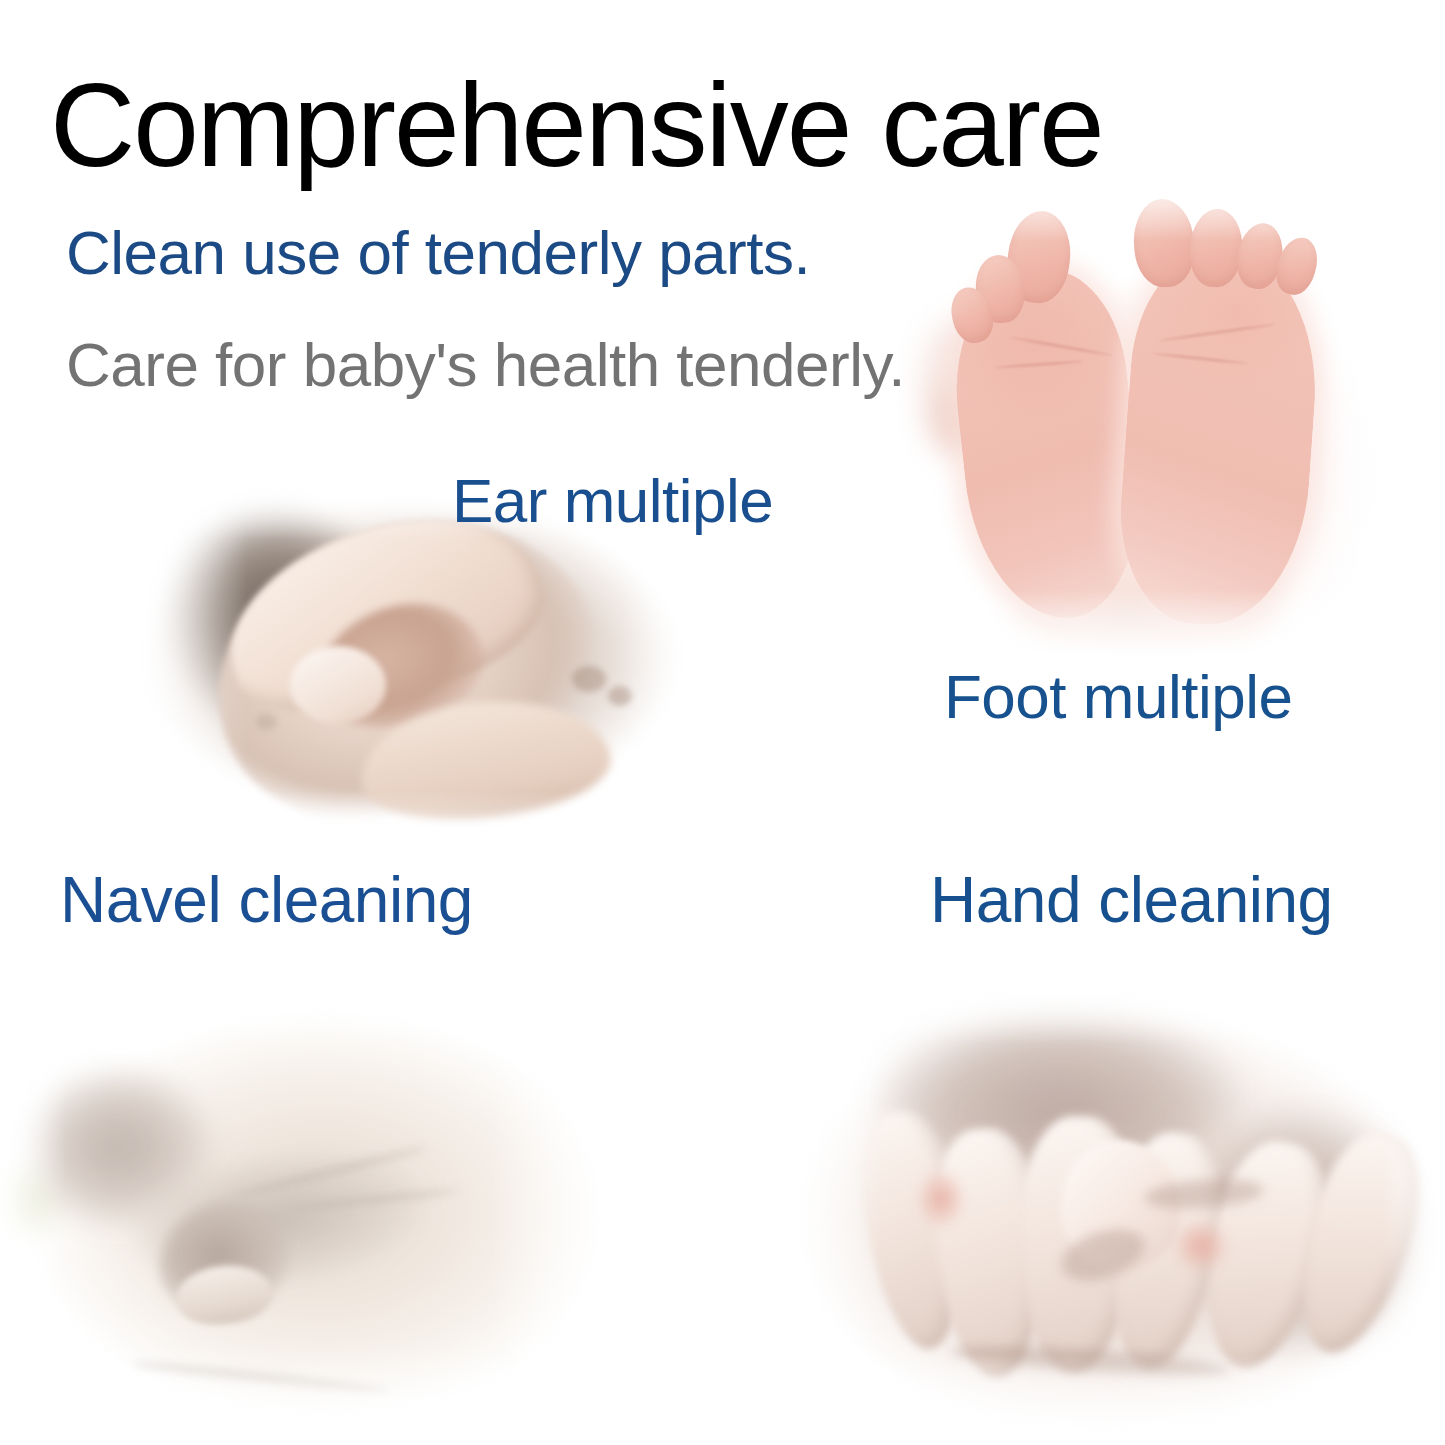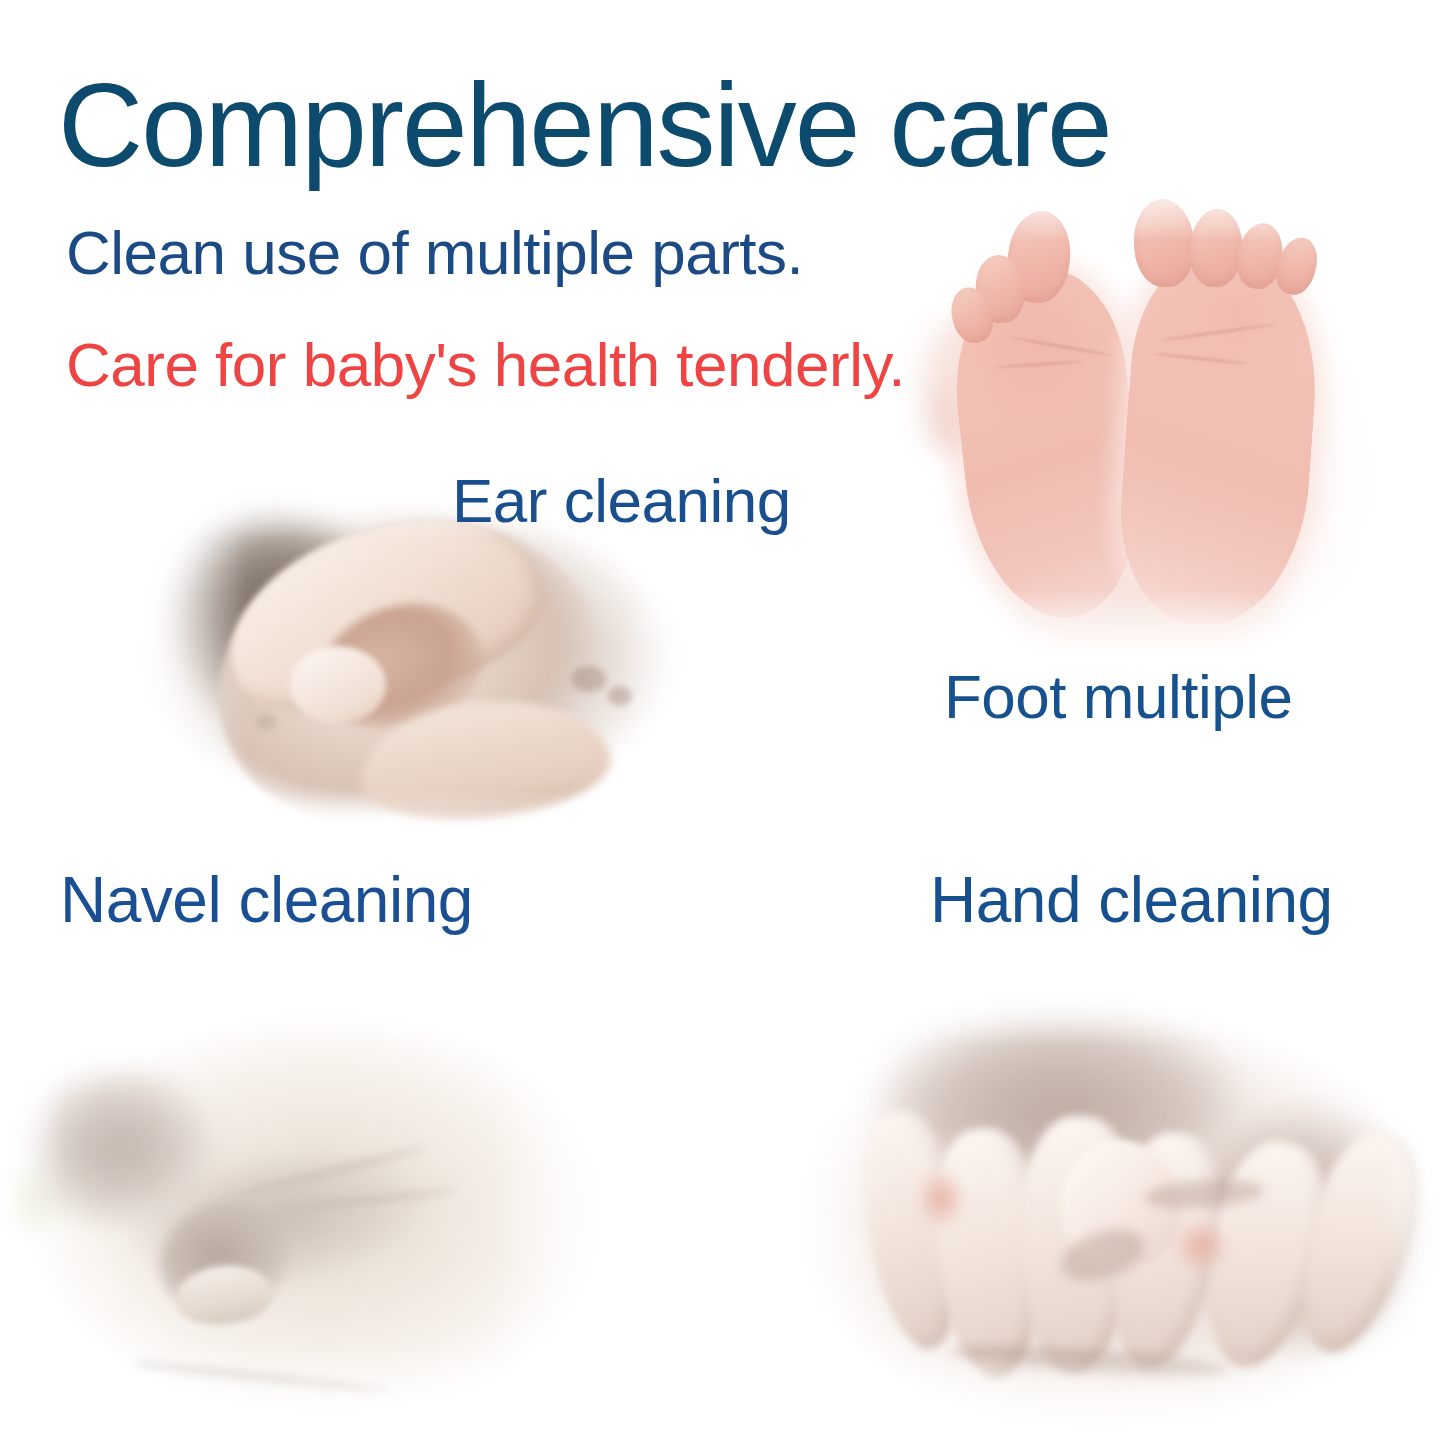--- a/index.html
+++ b/index.html
@@ -21,37 +21,37 @@
 
   
   .txt {
     position: absolute;
     white-space: nowrap;
     line-height: 1;
     letter-spacing: -0.5px;
     z-index: 30;
   }
   #title {
-    left: 58px;
+    left: 50px;
     top: 66px;
     font-size: 118px;
-    color: #0c4a6e;
+    color: #000000;
     letter-spacing: -2px;
   }
   #sub1 {
     left: 66px;
     top: 222px;
     font-size: 62px;
     color: #1b4a85;
   }
   #sub2 {
     left: 66px;
     top: 334px;
     font-size: 62px;
-    color: #ef4444;
+    color: #737373;
   }
   #lbl-ear {
     left: 452px;
     top: 470px;
     font-size: 62px;
     color: #1a4f8f;
   }
   #lbl-foot {
     left: 944px;
     top: 666px;
@@ -502,25 +502,25 @@
       <div class="knuckle k2"></div>
       <div class="knuckle k3"></div>
       <div class="pink"></div>
       <div class="pink pink2"></div>
     </div>
     <div class="fade"></div>
   </div>
 
   <div class="txt" id="title">Comprehensive care</div>
 
-  <div class="txt" id="sub1">Clean use of multiple parts.</div>
+  <div class="txt" id="sub1">Clean use of tenderly parts.</div>
 
   <div class="txt" id="sub2">Care for baby's health tenderly.</div>
 
-  <div class="txt" id="lbl-ear">Ear cleaning</div>
+  <div class="txt" id="lbl-ear">Ear multiple</div>
 
   <div class="txt" id="lbl-foot">Foot multiple</div>
 
   <div class="txt" id="lbl-hand">Hand cleaning</div>
 
   <div class="txt" id="lbl-navel">Navel cleaning</div>
 
 </div>
 
 </body></html>

